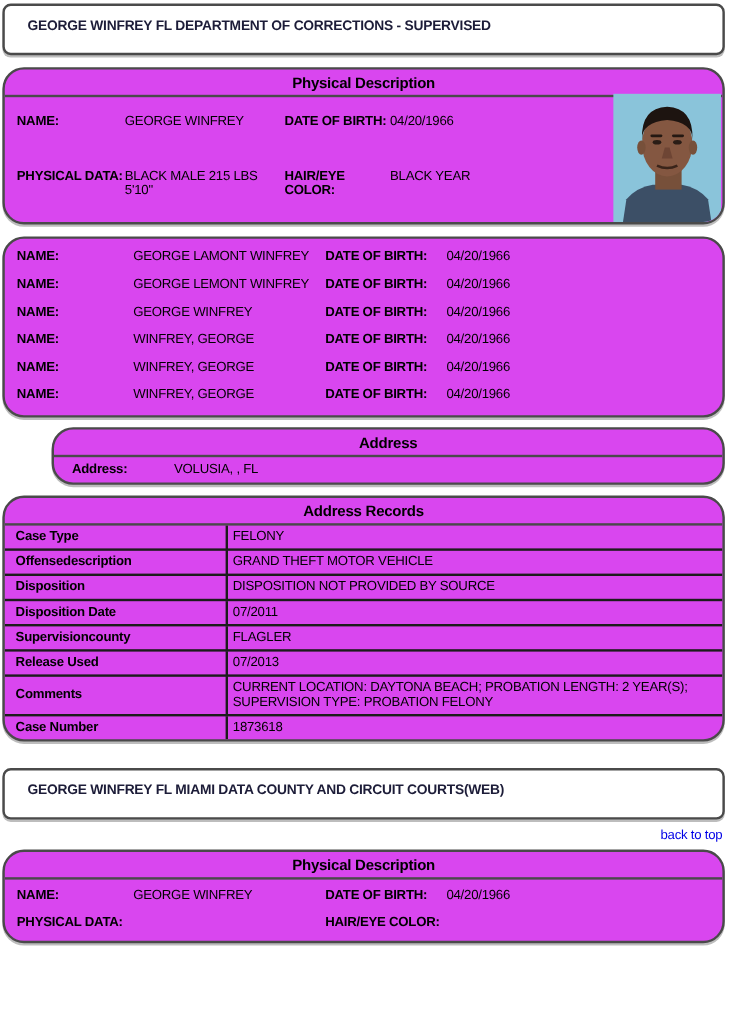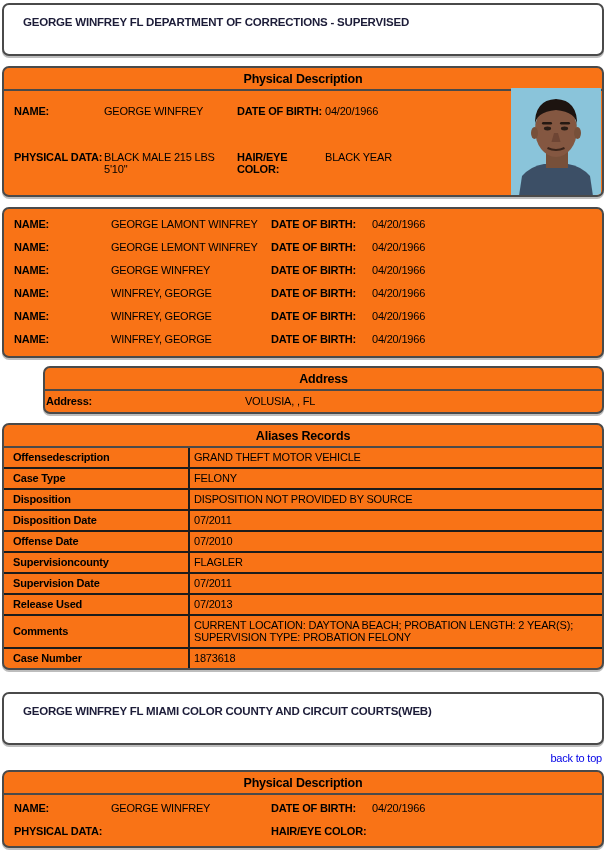--- a/index.html
+++ b/index.html
@@ -9,30 +9,30 @@
     background: #ffffff; color: #000;
     font-family: "Liberation Sans", "DejaVu Sans", sans-serif;
     font-size: 11px; letter-spacing: -0.2px;
   }
   .page { padding: 3px 4px 0 2px; }
 
   
   .hdr-box {
     border: 2px solid #4a4a4a; border-radius: 7px;
     box-shadow: 0 2px 0 #bdbdbd;
-    height: 53px; padding: 11px 6px 0 19px;
+    height: 43px; padding: 11px 6px 0 19px;
     font-weight: bold; font-size: 11.5px; color: #1c1c38;
     background: #fff;
   }
 
   
   .panel {
-    border: 2px solid #4a4a4a; border-radius: 7px;
+    border: 2px solid #4a4a4a; border-radius: 18px;
     box-shadow: 0 2px 0 #bdbdbd;
-    background: #f97316; position: relative; overflow: hidden;
+    background: #d946ef; position: relative; overflow: hidden;
   }
   .panel-title {
     font-weight: bold; font-size: 12.5px; text-align: center;
     padding: 4px 0 3px; border-bottom: 2px solid #4a4a4a;
   }
 
   
   .pd-content { padding: 14px 0 20px; }
   .pd-row { display: grid; grid-template-columns: 90px 133px 88px auto; padding-left: 10px; }
   .pd-row + .pd-row { margin-top: 34px; }
@@ -46,22 +46,22 @@
 
   
   .alias-rows { padding: 3px 0 6px; }
   .alias-row {
     display: grid; grid-template-columns: 97px 160px 101px auto;
     padding-left: 10px; height: 23px; align-items: center;
   }
 
   
   .addr-row { display: grid; grid-template-columns: 100px 270px auto; padding: 4px 0 5px; }
-  .addr-row .lbl { padding-left: 1px; }
-  .addr-val { text-align: center; }
+  .addr-row .lbl { padding-left: 15px; }
+  .addr-val { text-align: left; }
 
   
   .cr-table { width: 100%; border-collapse: collapse; }
   .cr-table td { border-bottom: 2px solid #1c1c1c; padding: 3px 4px 4px; vertical-align: middle; }
   .cr-table tr:last-child td { border-bottom: none; }
   .cr-table td.k { width: 185px; font-weight: bold; padding-left: 9px; border-right: 2px solid #1c1c1c; }
 
   
   .backtop-row { text-align: right; padding: 7px 2px 6px 0; }
   .backtop-row a { color: #0000e6; text-decoration: none; cursor: pointer; text-align: right; }
@@ -159,69 +159,61 @@
   <section class="panel mt8">
     <div class="panel-title">Address</div>
     <div class="addr-row">
       <span class="lbl">Address:</span>
       <span class="addr-val">VOLUSIA, , FL</span>
       <span></span>
     </div>
   </section>
 
   <section class="panel mt9">
-    <div class="panel-title">Aliases Records</div>
+    <div class="panel-title">Address Records</div>
     <table class="cr-table">
       <tbody>
         <tr>
+          <td class="k">Case Type</td>
+          <td>FELONY</td>
+        </tr>
+        <tr>
           <td class="k">Offensedescription</td>
           <td>GRAND THEFT MOTOR VEHICLE</td>
         </tr>
         <tr>
-          <td class="k">Case Type</td>
-          <td>FELONY</td>
-        </tr>
-        <tr>
           <td class="k">Disposition</td>
           <td>DISPOSITION NOT PROVIDED BY SOURCE</td>
         </tr>
         <tr>
           <td class="k">Disposition Date</td>
           <td>07/2011</td>
         </tr>
         <tr>
-          <td class="k">Offense Date</td>
-          <td>07/2010</td>
-        </tr>
-        <tr>
           <td class="k">Supervisioncounty</td>
           <td>FLAGLER</td>
         </tr>
         <tr>
-          <td class="k">Supervision Date</td>
-          <td>07/2011</td>
-        </tr>
-        <tr>
           <td class="k">Release Used</td>
           <td>07/2013</td>
         </tr>
         <tr>
           <td class="k">Comments</td>
           <td>CURRENT LOCATION: DAYTONA BEACH; PROBATION LENGTH: 2 YEAR(S); SUPERVISION TYPE: PROBATION FELONY</td>
         </tr>
         <tr>
           <td class="k">Case Number</td>
           <td>1873618</td>
         </tr>
       </tbody>
     </table>
   </section>
 
   <div class="hdr-box mt22">
-    <span>GEORGE WINFREY FL MIAMI COLOR COUNTY AND CIRCUIT COURTS(WEB)</span>
+    <span>GEORGE WINFREY FL MIAMI DATA COUNTY AND CIRCUIT COURTS(WEB)</span>
   </div>
 
   <div class="backtop-row">
     <a href="#">back to top</a>
   </div>
 
   <section class="panel">
     <div class="panel-title">Physical Description</div>
     <div class="pd2-content">
       <div class="pd2-row">

